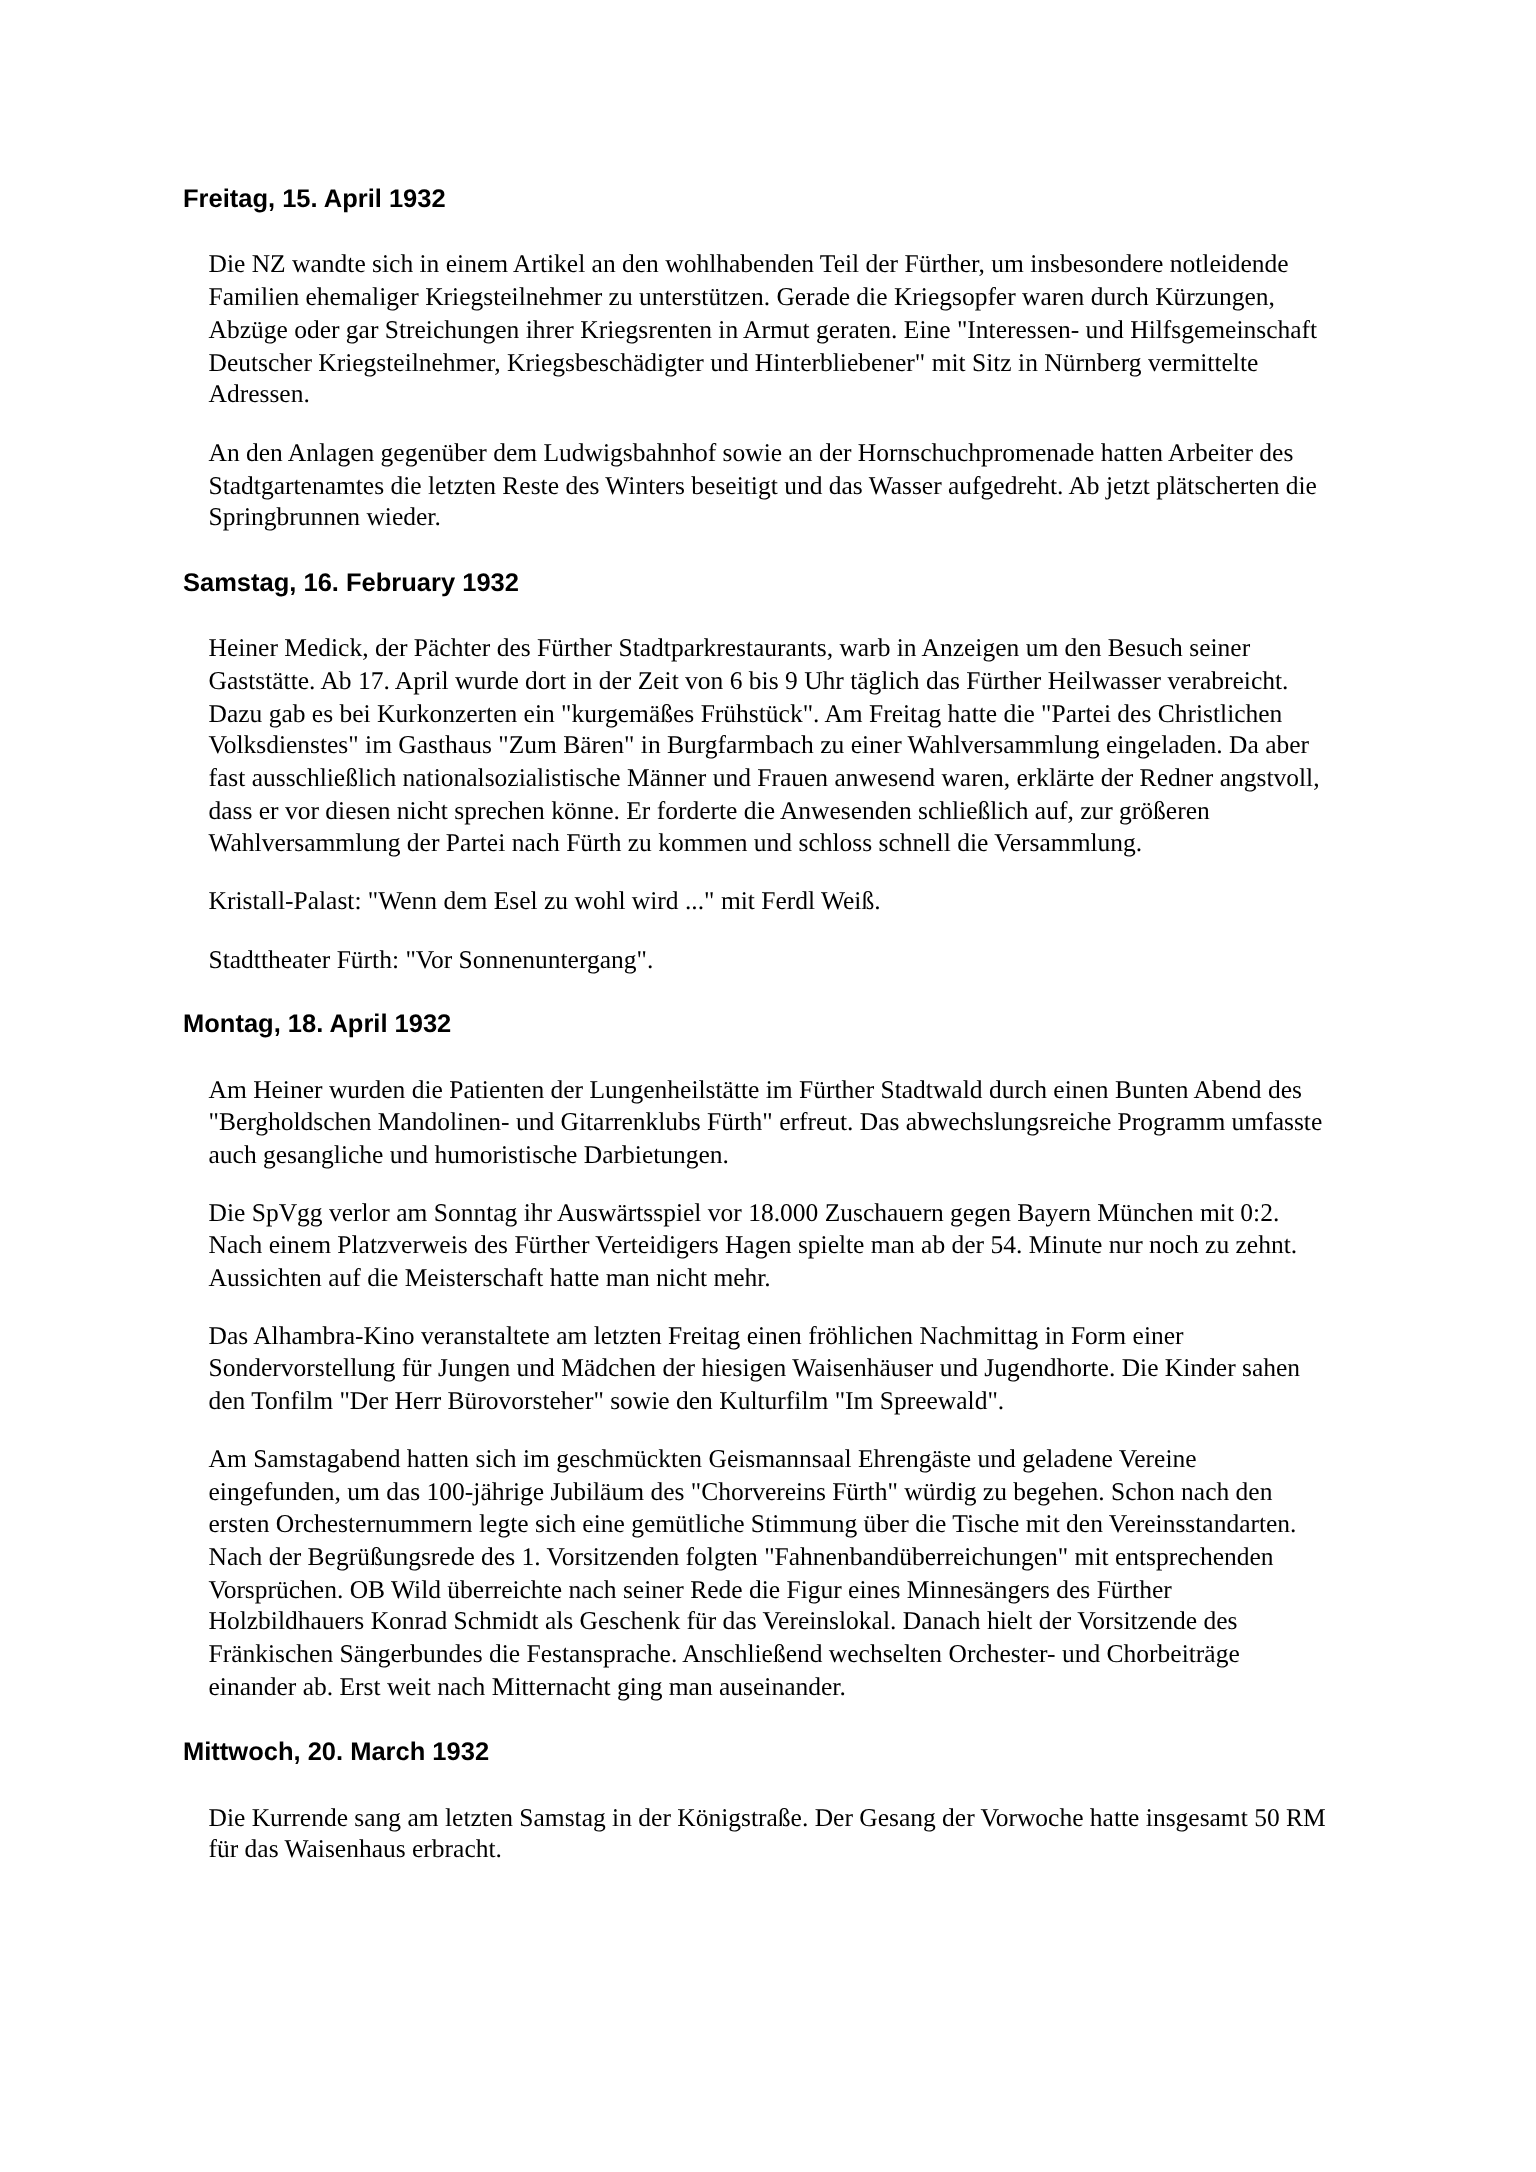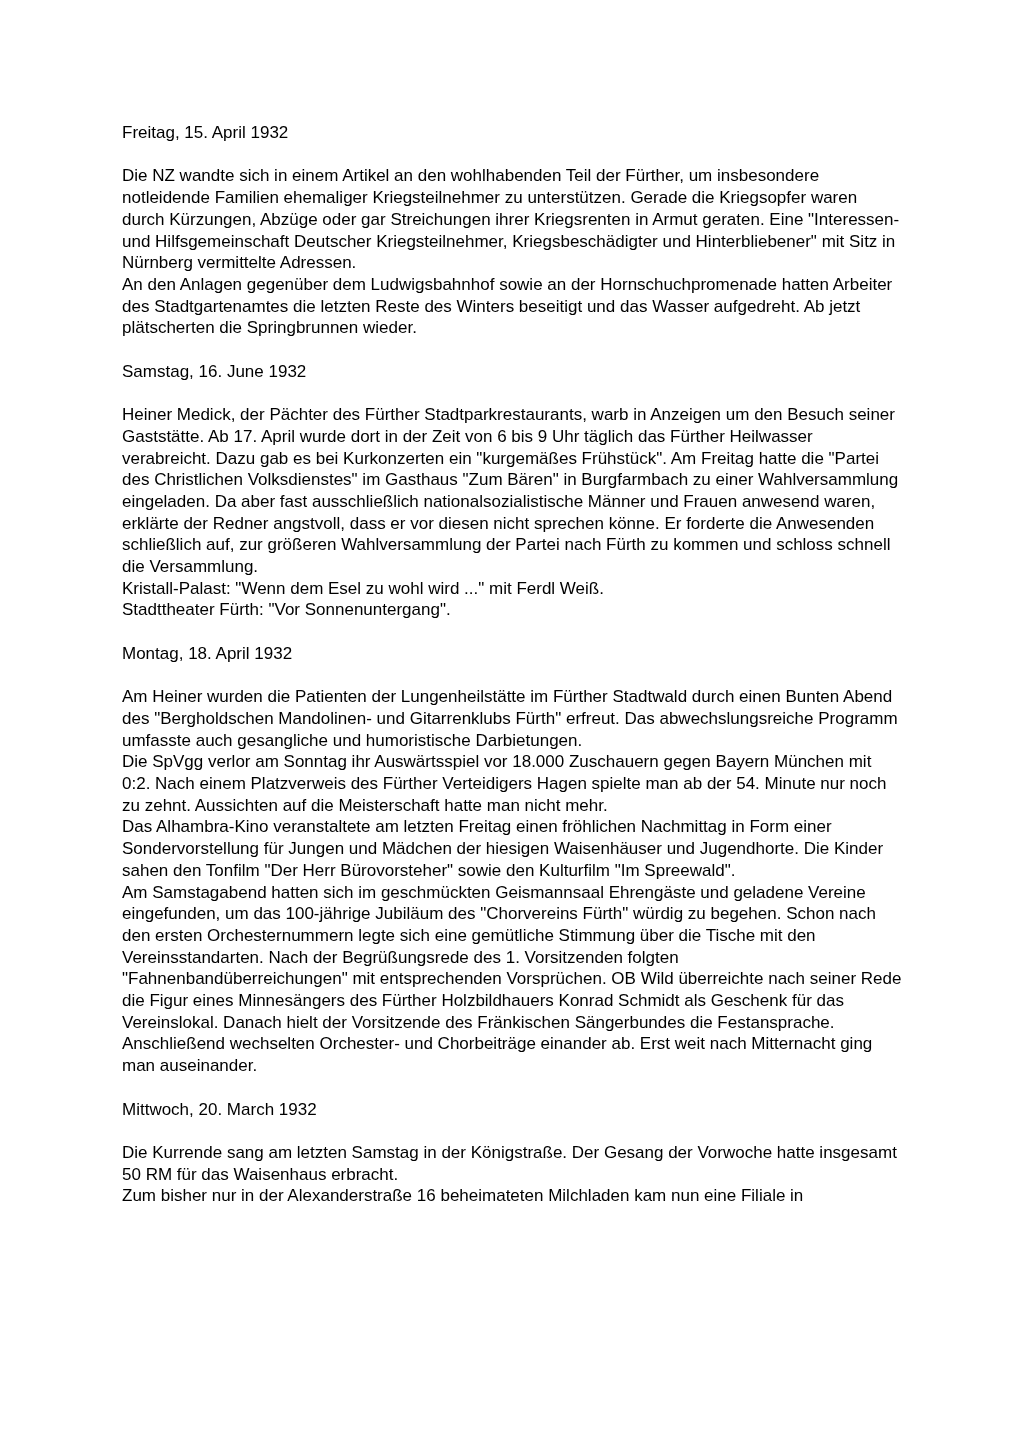--- a/index.html
+++ b/index.html
@@ -21,54 +21,54 @@
     top: 122px;
     width: 782px;
     color: #000000;
     font-family: "Liberation Sans", sans-serif;
     font-size: 17px;
     line-height: 21.7px;
     text-align: left;
   }
   .entry-heading {
     font-size: 17px;
-    font-weight: 400;
+    font-weight: 700;
     margin: 21.7px 0 21.7px 0;
   }
   section:first-child .entry-heading {
     margin-top: 0;
   }
   .entry-paragraph {
-    margin: 0;
+    margin: 17px;
+    font-family: Liberation Serif, serif;
   }
 </style>
 </head>
 <body>
 
 <div class="page">
   <div class="content" id="document-content">
       <section>
         <h2 class="entry-heading">Freitag, 15. April 1932</h2>
         <p class="entry-paragraph">Die NZ wandte sich in einem Artikel an den wohlhabenden Teil der Fürther, um insbesondere notleidende Familien ehemaliger Kriegsteilnehmer zu unterstützen. Gerade die Kriegsopfer waren durch Kürzungen, Abzüge oder gar Streichungen ihrer Kriegsrenten in Armut geraten. Eine "Interessen- und Hilfsgemeinschaft Deutscher Kriegsteilnehmer, Kriegsbeschädigter und Hinterbliebener" mit Sitz in Nürnberg vermittelte Adressen.</p>
         <p class="entry-paragraph">An den Anlagen gegenüber dem Ludwigsbahnhof sowie an der Hornschuchpromenade hatten Arbeiter des Stadtgartenamtes die letzten Reste des Winters beseitigt und das Wasser aufgedreht. Ab jetzt plätscherten die Springbrunnen wieder.</p>
       </section>
       <section>
-        <h2 class="entry-heading">Samstag, 16. June 1932</h2>
+        <h2 class="entry-heading">Samstag, 16. February 1932</h2>
         <p class="entry-paragraph">Heiner Medick, der Pächter des Fürther Stadtparkrestaurants, warb in Anzeigen um den Besuch seiner Gaststätte. Ab 17. April wurde dort in der Zeit von 6 bis 9 Uhr täglich das Fürther Heilwasser verabreicht. Dazu gab es bei Kurkonzerten ein "kurgemäßes Frühstück". Am Freitag hatte die "Partei des Christlichen Volksdienstes" im Gasthaus "Zum Bären" in Burgfarmbach zu einer Wahlversammlung eingeladen. Da aber fast ausschließlich nationalsozialistische Männer und Frauen anwesend waren, erklärte der Redner angstvoll, dass er vor diesen nicht sprechen könne. Er forderte die Anwesenden schließlich auf, zur größeren Wahlversammlung der Partei nach Fürth zu kommen und schloss schnell die Versammlung.</p>
         <p class="entry-paragraph">Kristall-Palast: "Wenn dem Esel zu wohl wird ..." mit Ferdl Weiß.</p>
         <p class="entry-paragraph">Stadttheater Fürth: "Vor Sonnenuntergang".</p>
       </section>
       <section>
         <h2 class="entry-heading">Montag, 18. April 1932</h2>
         <p class="entry-paragraph">Am Heiner wurden die Patienten der Lungenheilstätte im Fürther Stadtwald durch einen Bunten Abend des "Bergholdschen Mandolinen- und Gitarrenklubs Fürth" erfreut. Das abwechslungsreiche Programm umfasste auch gesangliche und humoristische Darbietungen.</p>
         <p class="entry-paragraph">Die SpVgg verlor am Sonntag ihr Auswärtsspiel vor 18.000 Zuschauern gegen Bayern München mit 0:2. Nach einem Platzverweis des Fürther Verteidigers Hagen spielte man ab der 54. Minute nur noch zu zehnt. Aussichten auf die Meisterschaft hatte man nicht mehr.</p>
         <p class="entry-paragraph">Das Alhambra-Kino veranstaltete am letzten Freitag einen fröhlichen Nachmittag in Form einer Sondervorstellung für Jungen und Mädchen der hiesigen Waisenhäuser und Jugendhorte. Die Kinder sahen den Tonfilm "Der Herr Bürovorsteher" sowie den Kulturfilm "Im Spreewald".</p>
       </section>
       <section>
         <p class="entry-paragraph">Am Samstagabend hatten sich im geschmückten Geismannsaal Ehrengäste und geladene Vereine eingefunden, um das 100-jährige Jubiläum des "Chorvereins Fürth" würdig zu begehen. Schon nach den ersten Orchesternummern legte sich eine gemütliche Stimmung über die Tische mit den Vereinsstandarten. Nach der Begrüßungsrede des 1. Vorsitzenden folgten "Fahnenbandüberreichungen" mit entsprechenden Vorsprüchen. OB Wild überreichte nach seiner Rede die Figur eines Minnesängers des Fürther Holzbildhauers Konrad Schmidt als Geschenk für das Vereinslokal. Danach hielt der Vorsitzende des Fränkischen Sängerbundes die Festansprache. Anschließend wechselten Orchester- und Chorbeiträge einander ab. Erst weit nach Mitternacht ging man auseinander.</p>
       </section>
       <section>
         <h2 class="entry-heading">Mittwoch, 20. March 1932</h2>
         <p class="entry-paragraph">Die Kurrende sang am letzten Samstag in der Königstraße. Der Gesang der Vorwoche hatte insgesamt 50 RM für das Waisenhaus erbracht.</p>
-        <p class="entry-paragraph">Zum bisher nur in der Alexanderstraße 16 beheimateten Milchladen kam nun eine Filiale in</p>
       </section>
     </div>
 </div>
 
 </body></html>

